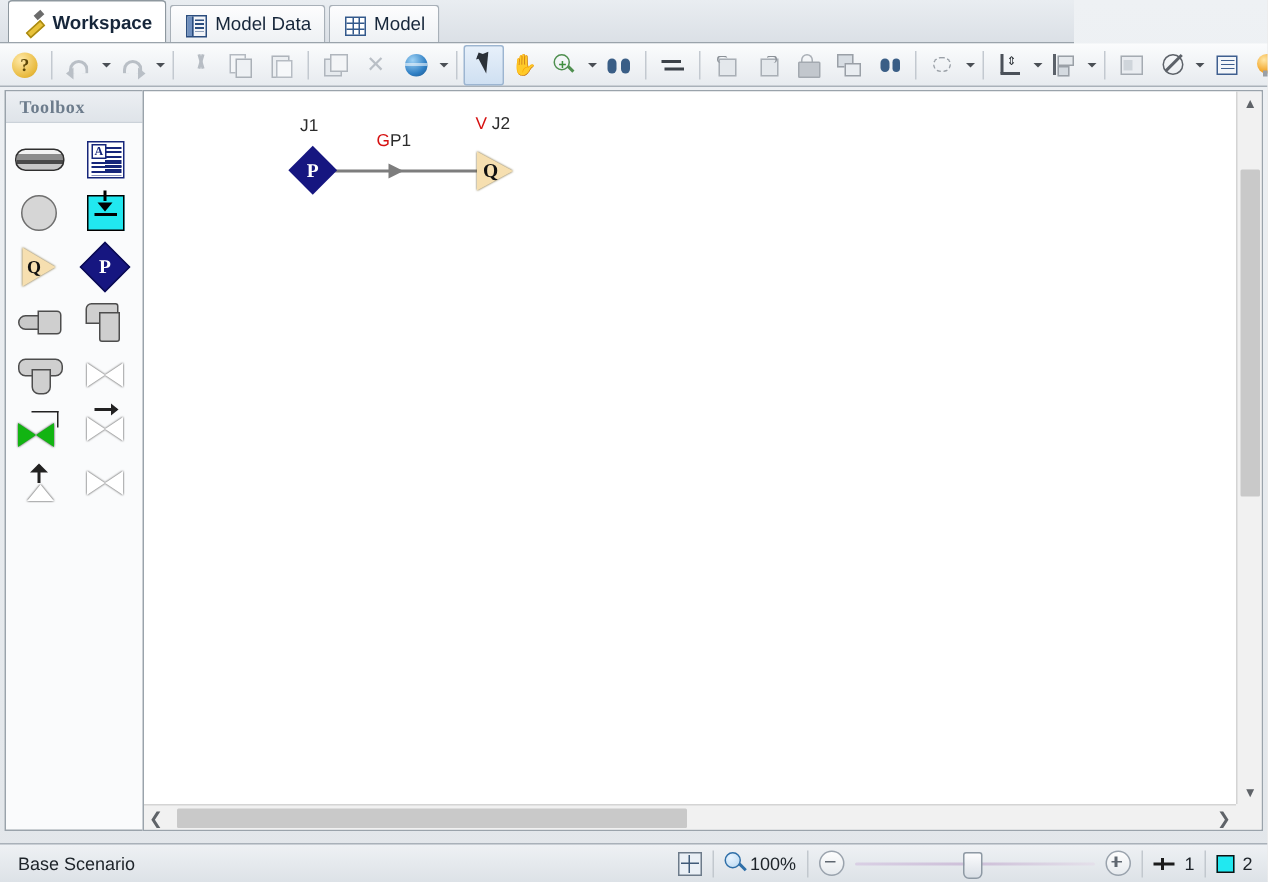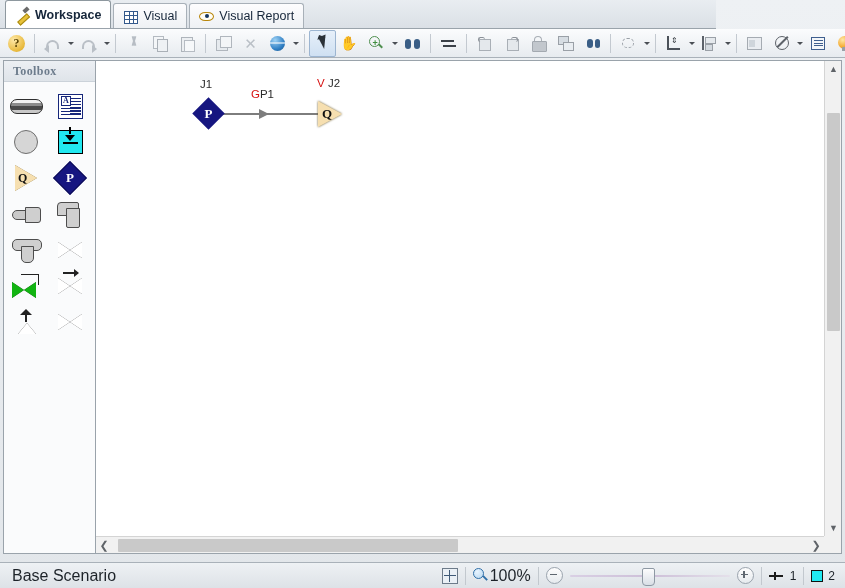--- a/index.html
+++ b/index.html
@@ -289,35 +289,35 @@
     transform:rotate(-45deg);color:#fff;font:bold 13px "Liberation Serif",serif;}
   .jQ{position:absolute;width:0;height:0;border-top:13px solid transparent;
     border-bottom:13px solid transparent;border-left:24px solid #f6dfb0;
     filter:drop-shadow(0 0 .8px #6a5a2a);}
   .jQ span{position:absolute;left:-20px;top:-8px;font:bold 13px "Liberation Serif",serif;color:#111;}
 
   
   .status{position:absolute;left:0;bottom:0;width:845px;height:26px;
     background:linear-gradient(#eef1f4,#dde2e7);border-top:1px solid #a9b1b9;
     box-sizing:border-box;display:flex;align-items:center;}
-  .scen{margin-left:12px;font-size:16px;color:#1d2329;text-align:right;}
+  .scen{margin-left:12px;font-size:12px;color:#1d2329;text-align:right;}
   .sright{margin-left:auto;display:flex;align-items:center;height:26px;}
   .svsep{width:1px;height:18px;background:#c2c8ce;margin:0 7px;}
   .s-fit{width:16px;height:16px;position:relative;}
   .s-fit::before{content:"";position:absolute;left:0;top:0;width:16px;height:16px;
     border:1.3px solid #6d7b8a;box-sizing:border-box;background:#eaf0f6;}
   .s-fit::after{content:"";position:absolute;left:7px;top:2px;width:1.4px;height:12px;background:#3f5a78;}
   .s-fit i{position:absolute;left:2px;top:7px;width:12px;height:1.4px;background:#3f5a78;}
   .s-mag{width:15px;height:15px;position:relative;}
   .s-mag::before{content:"";position:absolute;left:0;top:0;width:11px;height:11px;
     border:1.8px solid #2f6fa8;border-radius:50%;box-sizing:border-box;
     background:radial-gradient(circle at 35% 30%,#e8f4ff,#b9d8f0);}
   .s-mag::after{content:"";position:absolute;left:9px;top:9px;width:6px;height:2.2px;
     background:#2f6fa8;transform:rotate(45deg);}
-  .zoomtxt{font-size:16px;color:#1d2329;margin-left:2px;}
+  .zoomtxt{font-size:12px;color:#1d2329;margin-left:2px;}
   .circbtn{width:15px;height:15px;border-radius:50%;border:1.4px solid #9aa3ad;
     background:linear-gradient(#fdfdfd,#e6eaee);position:relative;}
   .circbtn::before{content:"";position:absolute;left:3px;top:5.8px;width:7px;height:1.6px;background:#5f6770;}
   .circbtn.plus::after{content:"";position:absolute;left:5.8px;top:3px;width:1.6px;height:7px;background:#5f6770;}
   .slider{width:160px;height:15px;position:relative;margin:0 7px;}
   .slider::before{content:"";position:absolute;left:0;top:6.6px;width:160px;height:2.4px;
     background:linear-gradient(90deg,#d9cfe4,#cdbfd8,#e4e0ea);border-radius:2px;}
   .sthumb{position:absolute;top:0px;width:11px;height:16px;
     background:linear-gradient(#fcfcfd,#d9dfe6);border:1px solid #8e99a4;
     border-radius:2px 2px 4px 4px;}
@@ -333,29 +333,29 @@
 
 <div id="app">
 
   <div class="tabstrip">
     <div class="tab active">
       <span class="ticon"><i class="ic-hammer"></i></span>
       <span>Workspace</span>
     </div>
     <div class="tab">
       <span class="ticon">
+          <i class="ic-book"></i>
+        </span>
+      <span>Model Data</span>
+    </div>
+    <div class="tab">
+      <span class="ticon">
           <i class="ic-grid3"></i>
         </span>
-      <span>Visual</span>
-    </div>
-    <div class="tab">
-      <span class="ticon">
-          <i class="ic-eye"></i>
-        </span>
-      <span>Visual Report</span>
+      <span>Model</span>
     </div>
   </div>
 
   <div class="toolbar">
     <div class="tb">
         <span class="g-help">?</span>
       </div>
     <div class="sep"></div>
     <div class="tb">
         <span class="g-undo"></span>

